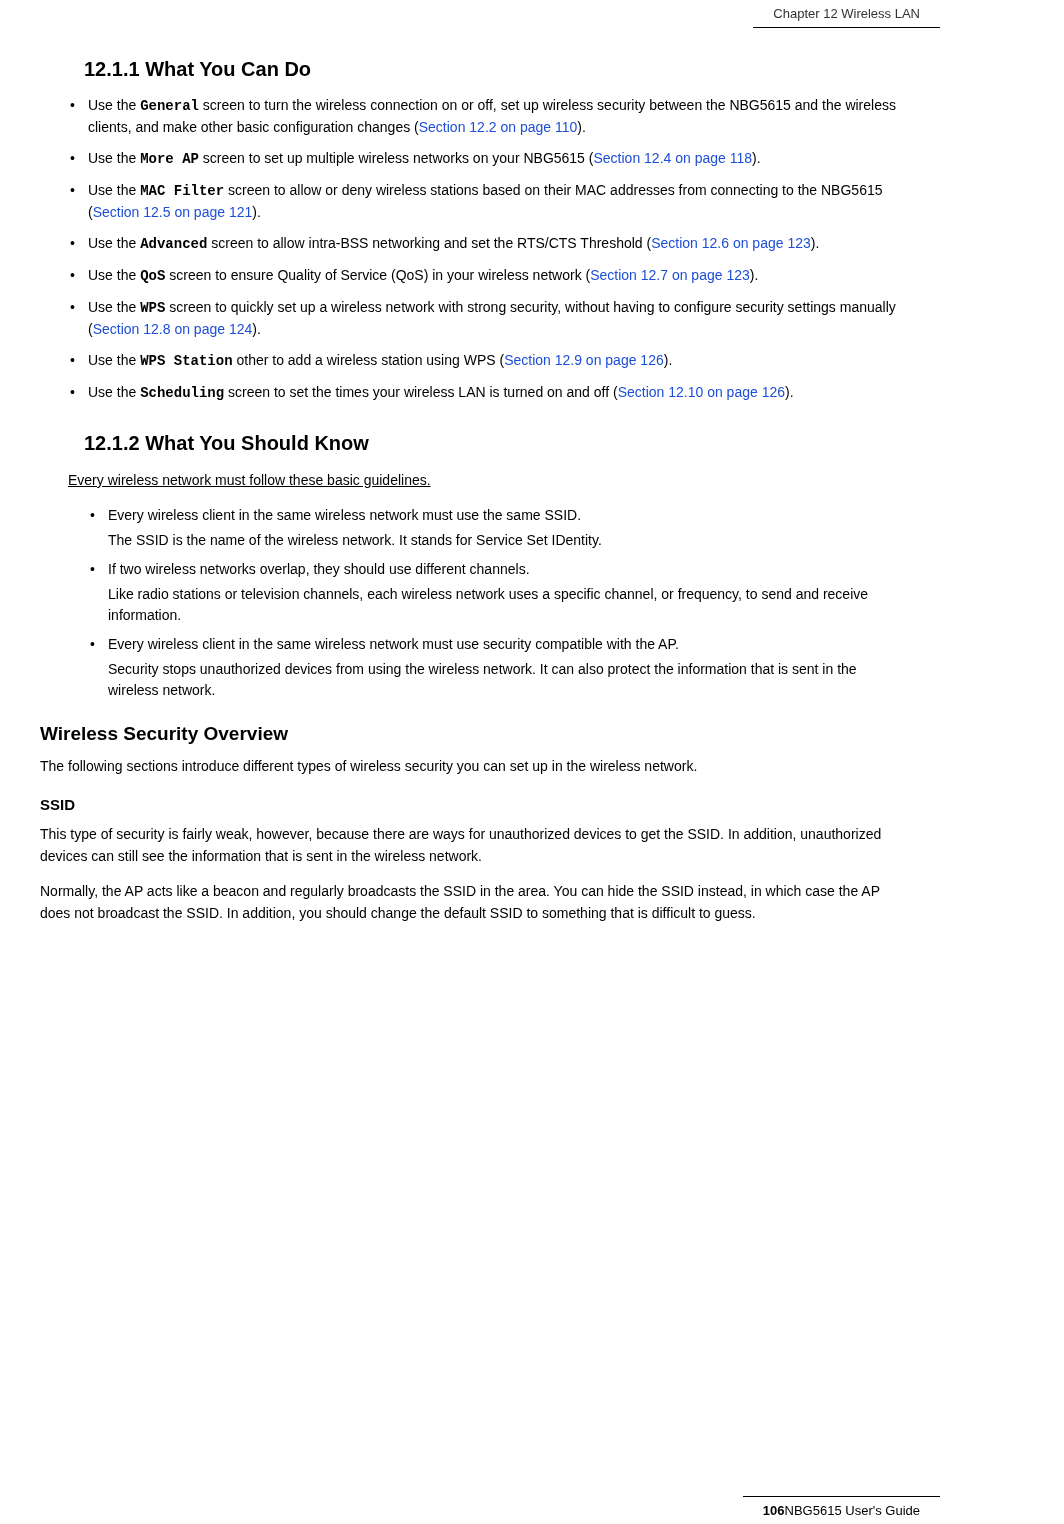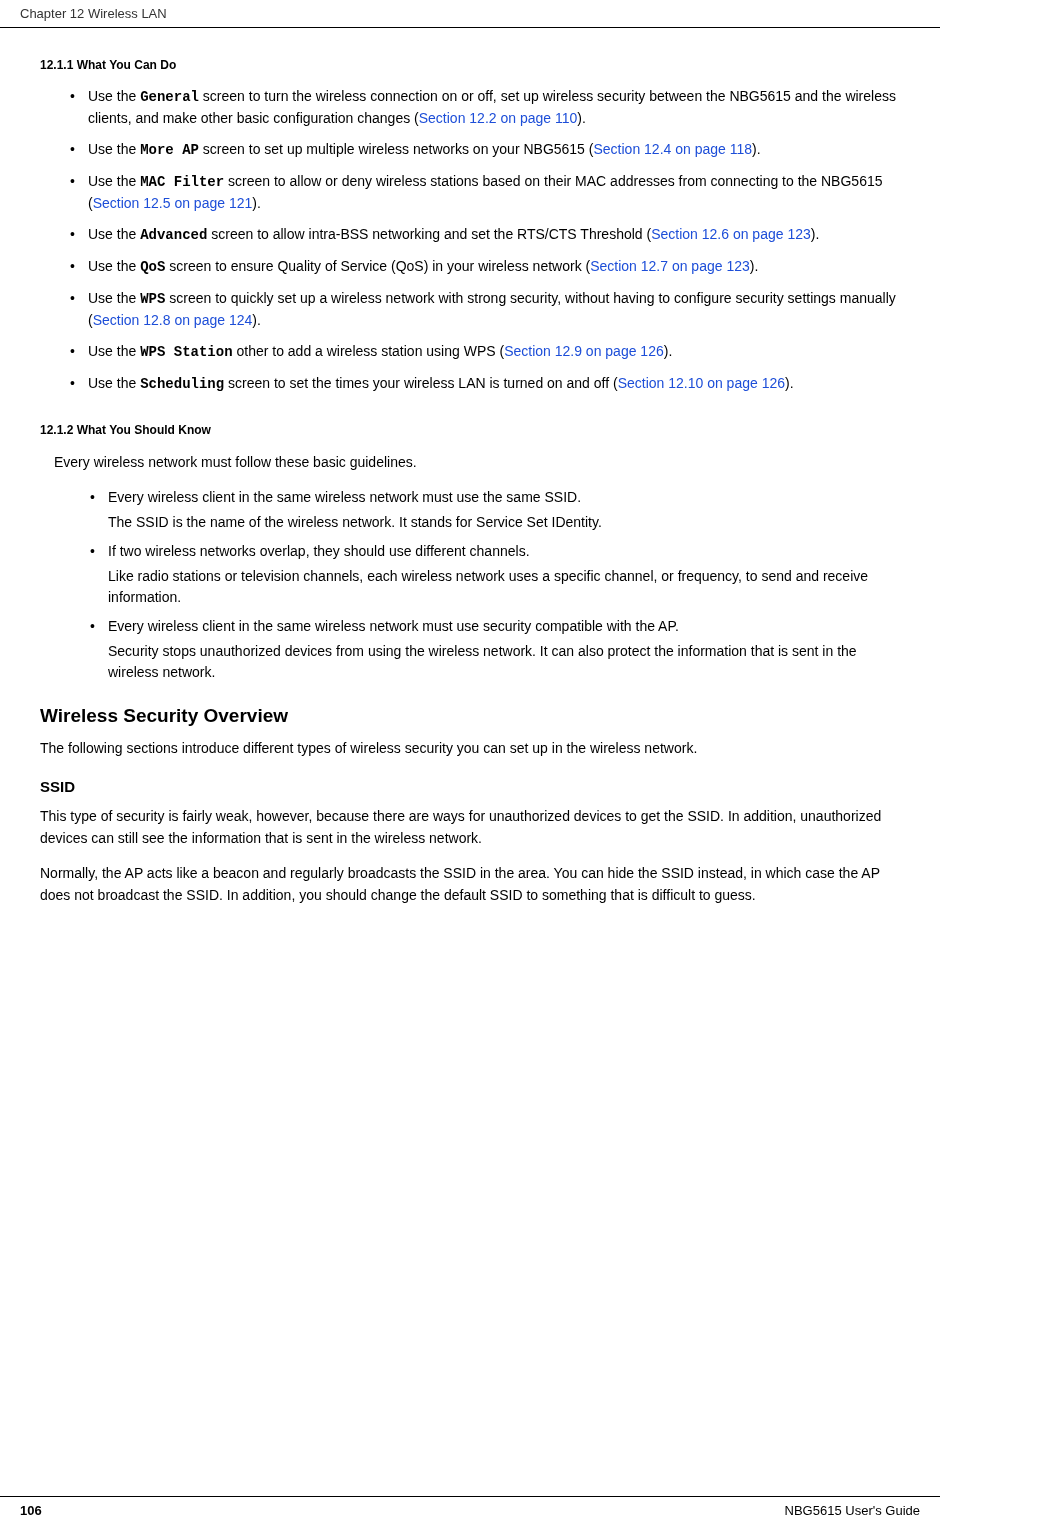--- a/index.html
+++ b/index.html
@@ -13,20 +13,21 @@
       color: #000;
       background: #fff;
       width: 1064px;
       min-height: 1524px;
     }
     .page-wrapper {
       width: 940px;
       min-height: 1524px;
       display: flex;
       flex-direction: column;
+      align-items: flex-end;
     }
     .top-bar {
       border-bottom: 1px solid #000;
       padding: 6px 20px 6px 20px;
       font-size: 13px;
       color: #333;
       display: flex;
       align-items: center;
     }
     .content-area {
@@ -39,24 +40,25 @@
     }
     .bottom-bar {
       border-top: 1px solid #000;
       display: flex;
       justify-content: space-between;
       align-items: center;
       padding: 6px 20px;
       font-size: 13px;
     }
     h2 {
-      font-size: 12px;
+      font-size: 20px;
       font-weight: bold;
       margin-bottom: 14px;
       margin-top: 10px;
+      margin-left: 44px;
     }
     .bullet-list {
       list-style: none;
       margin-left: 30px;
       margin-bottom: 10px;
     }
     .bullet-list li {
       position: relative;
       margin-bottom: 10px;
       line-height: 1.5;
@@ -118,23 +120,24 @@
       margin-bottom: 8px;
     }
     .page-num {
       font-size: 13px;
       font-weight: bold;
     }
     .page-footer-text {
       font-size: 13px;
     }
     .guidelines-para {
-      margin-left: 14px;
+      margin-left: 28px;
       margin-bottom: 14px;
       line-height: 1.6;
+      text-decoration: underline;
     }
   </style>
 </head>
 <body>
 
 <div class="page-wrapper">
 
   <div class="top-bar">
     <span>Chapter 12 Wireless LAN</span>
   </div>

